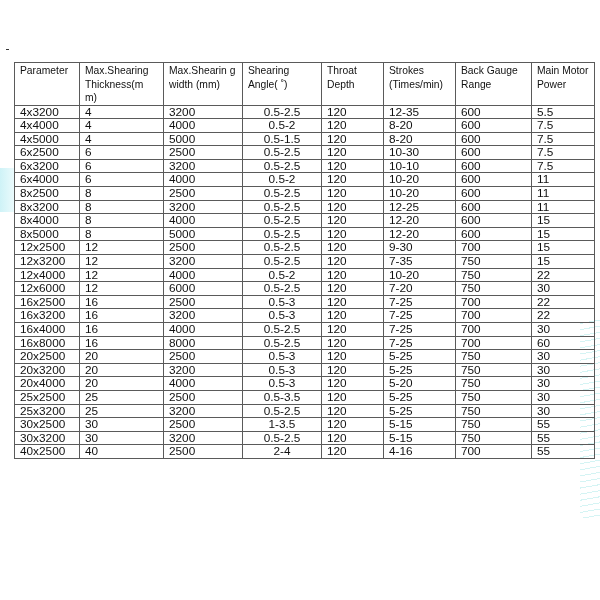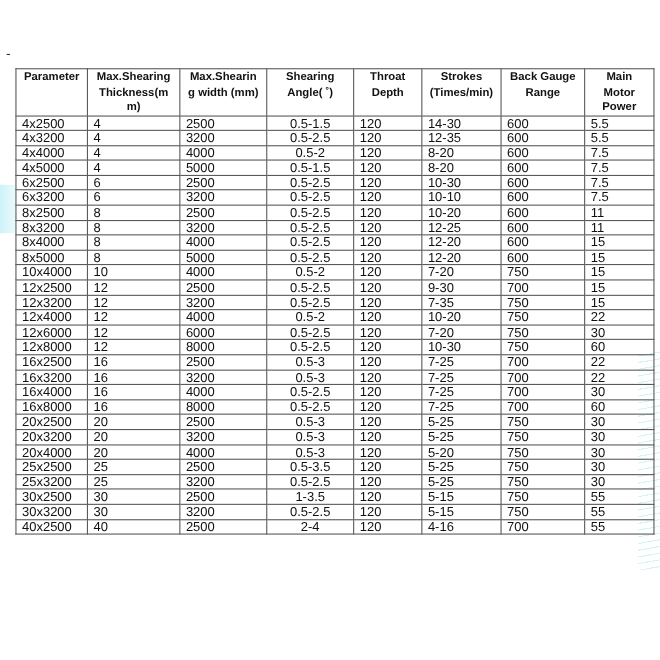--- a/index.html
+++ b/index.html
@@ -22,21 +22,21 @@
   }
   table.spec {
     position: absolute; left: 14px; top: 62px; width: 571px;
     border-collapse: collapse; table-layout: fixed;
     font-size: 11.4px; color: #111; line-height: 13px;
   }
   table.spec th, table.spec td {
     border: 1px solid #5a5a5a; padding: 0 5px; vertical-align: top; overflow: hidden;
   }
   table.spec th {
-    font-weight: bold; text-align: center; font-size: 10.3px; line-height: 13.5px; padding-top: 1px;
+    font-weight: normal; text-align: left; font-size: 10.3px; line-height: 13.5px; padding-top: 1px;
     height: 40px;
   }
   table.spec td { height: 12.6px; font-size: 11.8px; line-height: 12.6px; white-space: nowrap; }
   td.angle, th.angle { text-align: center; }
   col.c1 { width: 65px; } col.c2 { width: 84px; } col.c3 { width: 79px; }
   col.c4 { width: 79px; } col.c5 { width: 62px; } col.c6 { width: 72px; }
   col.c7 { width: 76px; } col.c8 { width: 63px; }
 </style>
 </head>
 <body>
@@ -63,30 +63,20 @@
         <th>Max.Shearin g width (mm)</th>
         <th class="angle">Shearing Angle( ˚)</th>
         <th>Throat Depth</th>
         <th>Strokes (Times/min)</th>
         <th>Back Gauge Range</th>
         <th>Main Motor Power</th>
       </tr>
   </thead>
   <tbody id="table-body">
       <tr>
-        <td>4x2500</td>
-        <td>4</td>
-        <td>2500</td>
-        <td class="angle">0.5-1.5</td>
-        <td>120</td>
-        <td>14-30</td>
-        <td>600</td>
-        <td>5.5</td>
-      </tr>
-      <tr>
         <td>4x3200</td>
         <td>4</td>
         <td>3200</td>
         <td class="angle">0.5-2.5</td>
         <td>120</td>
         <td>12-35</td>
         <td>600</td>
         <td>5.5</td>
       </tr>
       <tr>
@@ -123,20 +113,30 @@
         <td>6x3200</td>
         <td>6</td>
         <td>3200</td>
         <td class="angle">0.5-2.5</td>
         <td>120</td>
         <td>10-10</td>
         <td>600</td>
         <td>7.5</td>
       </tr>
       <tr>
+        <td>6x4000</td>
+        <td>6</td>
+        <td>4000</td>
+        <td class="angle">0.5-2</td>
+        <td>120</td>
+        <td>10-20</td>
+        <td>600</td>
+        <td>11</td>
+      </tr>
+      <tr>
         <td>8x2500</td>
         <td>8</td>
         <td>2500</td>
         <td class="angle">0.5-2.5</td>
         <td>120</td>
         <td>10-20</td>
         <td>600</td>
         <td>11</td>
       </tr>
       <tr>
@@ -163,30 +163,20 @@
         <td>8x5000</td>
         <td>8</td>
         <td>5000</td>
         <td class="angle">0.5-2.5</td>
         <td>120</td>
         <td>12-20</td>
         <td>600</td>
         <td>15</td>
       </tr>
       <tr>
-        <td>10x4000</td>
-        <td>10</td>
-        <td>4000</td>
-        <td class="angle">0.5-2</td>
-        <td>120</td>
-        <td>7-20</td>
-        <td>750</td>
-        <td>15</td>
-      </tr>
-      <tr>
         <td>12x2500</td>
         <td>12</td>
         <td>2500</td>
         <td class="angle">0.5-2.5</td>
         <td>120</td>
         <td>9-30</td>
         <td>700</td>
         <td>15</td>
       </tr>
       <tr>
@@ -211,30 +201,20 @@
       </tr>
       <tr>
         <td>12x6000</td>
         <td>12</td>
         <td>6000</td>
         <td class="angle">0.5-2.5</td>
         <td>120</td>
         <td>7-20</td>
         <td>750</td>
         <td>30</td>
-      </tr>
-      <tr>
-        <td>12x8000</td>
-        <td>12</td>
-        <td>8000</td>
-        <td class="angle">0.5-2.5</td>
-        <td>120</td>
-        <td>10-30</td>
-        <td>750</td>
-        <td>60</td>
       </tr>
       <tr>
         <td>16x2500</td>
         <td>16</td>
         <td>2500</td>
         <td class="angle">0.5-3</td>
         <td>120</td>
         <td>7-25</td>
         <td>700</td>
         <td>22</td>

